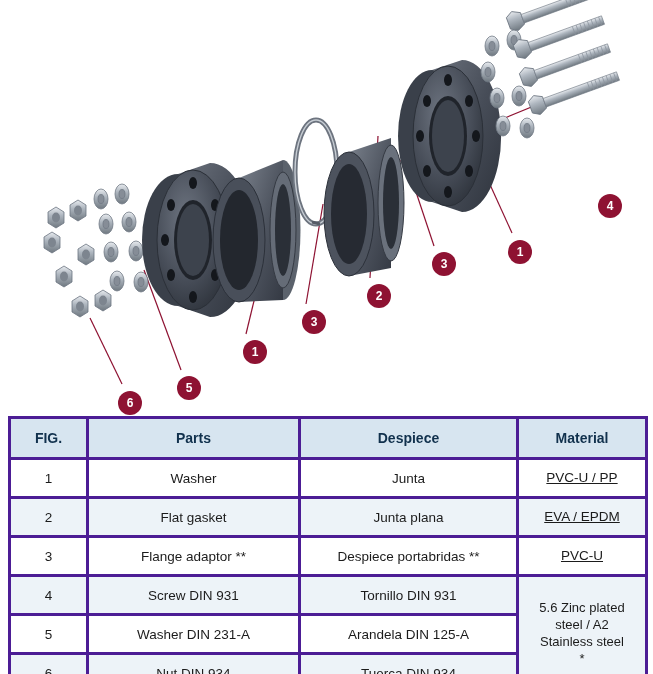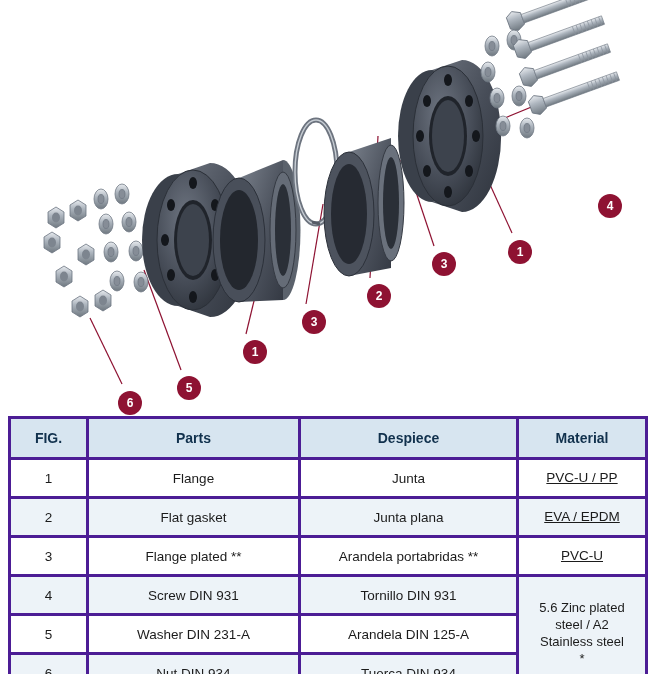--- a/index.html
+++ b/index.html
@@ -360,34 +360,34 @@
     <tr>
       <th>FIG.</th>
       <th>Parts</th>
       <th>Despiece</th>
       <th class="material-head">Material</th>
     </tr>
   </thead>
   <tbody>
     <tr>
       <td>1</td>
-      <td>Flange</td>
+      <td>Washer</td>
       <td>Junta</td>
       <td class="material-cell">PVC-U / PP</td>
     </tr>
     <tr class="alt">
       <td>2</td>
       <td>Flat gasket</td>
       <td>Junta plana</td>
       <td class="material-cell">EVA / EPDM</td>
     </tr>
     <tr>
       <td>3</td>
-      <td>Flange plated **</td>
-      <td>Arandela portabridas **</td>
+      <td>Flange adaptor **</td>
+      <td>Despiece portabridas **</td>
       <td class="material-cell">PVC-U</td>
     </tr>
     <tr class="alt">
       <td>4</td>
       <td>Screw DIN 931</td>
       <td>Tornillo DIN 931</td>
       <td class="mat-span" rowspan="3">5.6 Zinc plated steel / A2 Stainless steel *</td>
     </tr>
     <tr>
       <td>5</td>

